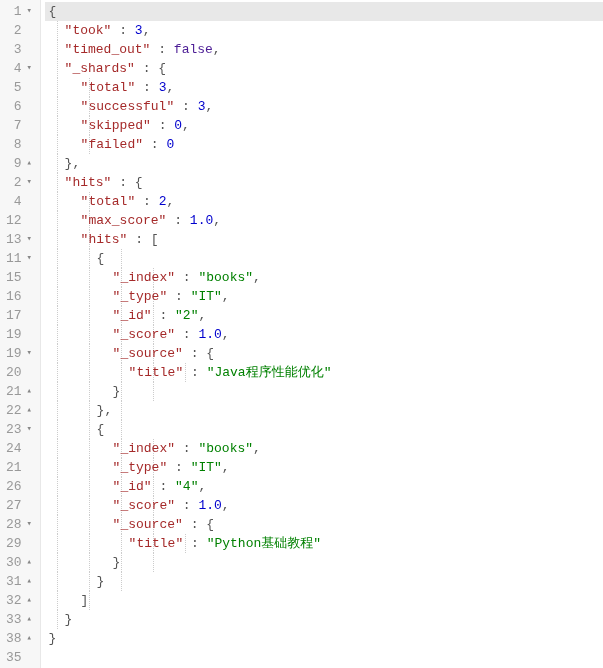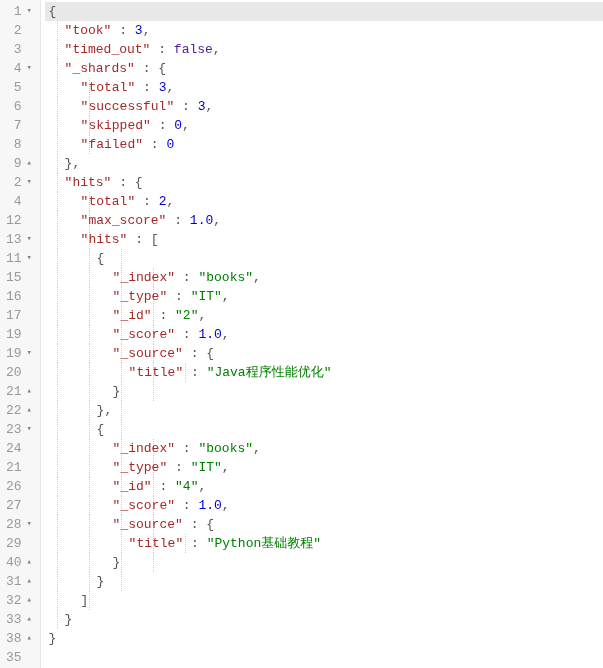--- a/index.html
+++ b/index.html
@@ -195,21 +195,21 @@
       </div>
       <div class="gutter-line">
         <span>28</span>
         <span class="fold">▾</span>
       </div>
       <div class="gutter-line">
         <span>29</span>
         <span class="fold"></span>
       </div>
       <div class="gutter-line">
-        <span>40</span>
+        <span>30</span>
         <span class="fold">▴</span>
       </div>
       <div class="gutter-line">
         <span>31</span>
         <span class="fold">▴</span>
       </div>
       <div class="gutter-line">
         <span>32</span>
         <span class="fold">▴</span>
       </div>

